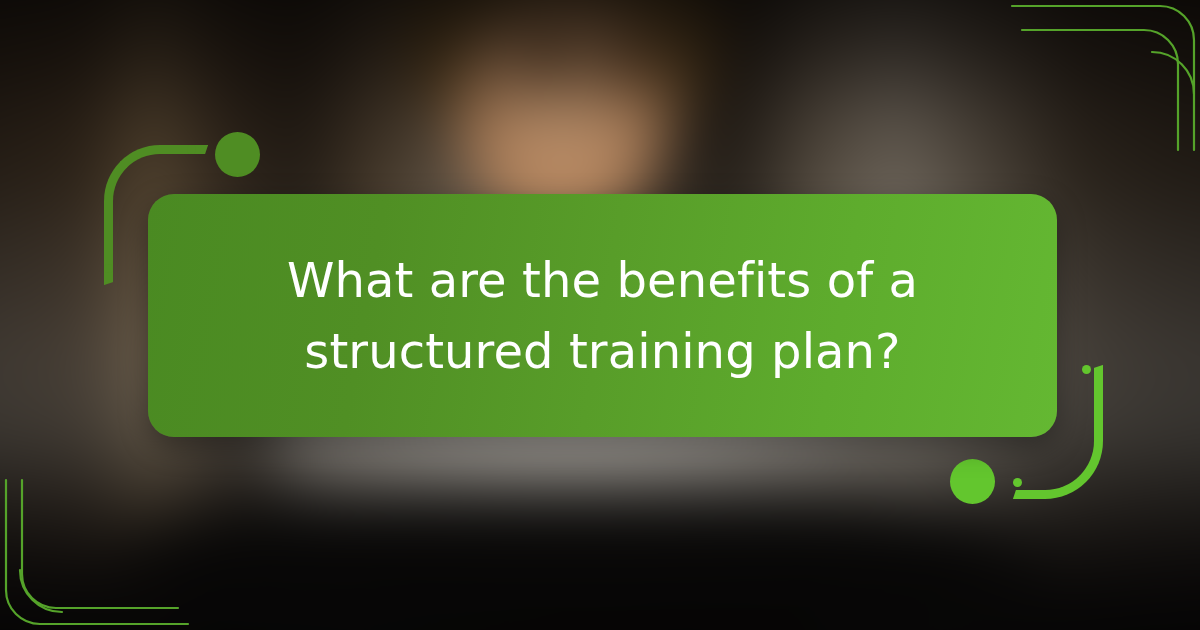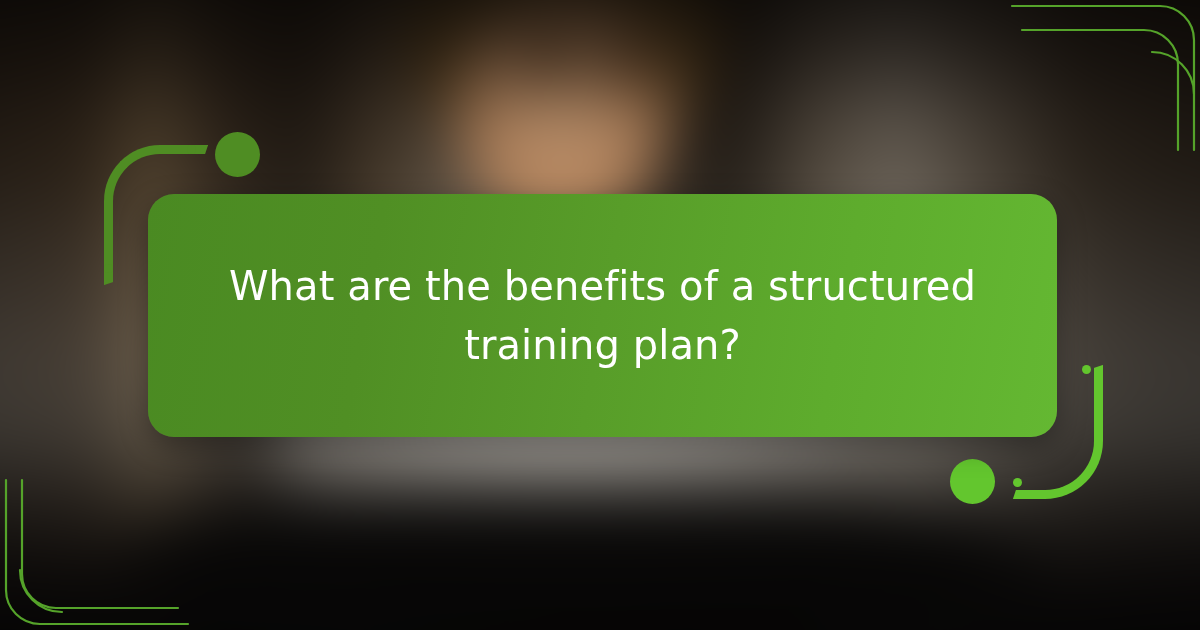--- a/index.html
+++ b/index.html
@@ -198,21 +198,21 @@
     background: linear-gradient(100deg, #4a8a22 0%, #508f24 25%, #589d29 50%, #5eac2d 75%, #64b832 100%);
     box-shadow: 0 10px 28px rgba(0,0,0,0.35);
     display: flex;
     align-items: center;
     justify-content: center;
     box-sizing: border-box;
     padding: 0 46px;
   }
   .card-text {
     color: #ffffff;
-    font-size: 40px;
+    font-size: 48px;
     line-height: 1.47;
     font-weight: 400;
     text-align: center;
     letter-spacing: 0.1px;
     max-width: 790px;
   }
 </style>
 </head>
 <body>
 

